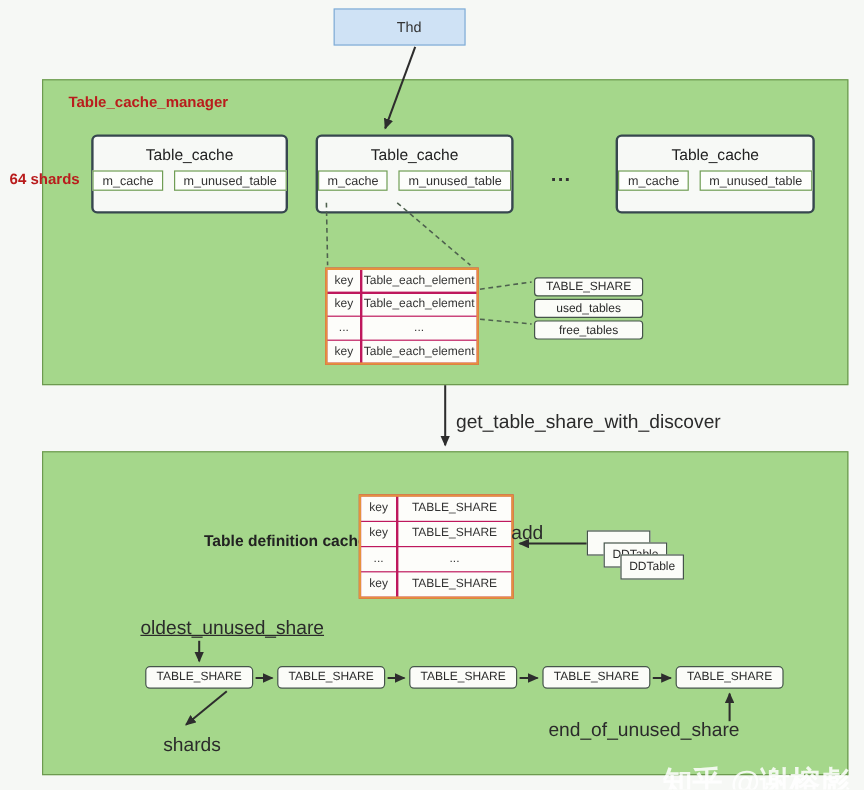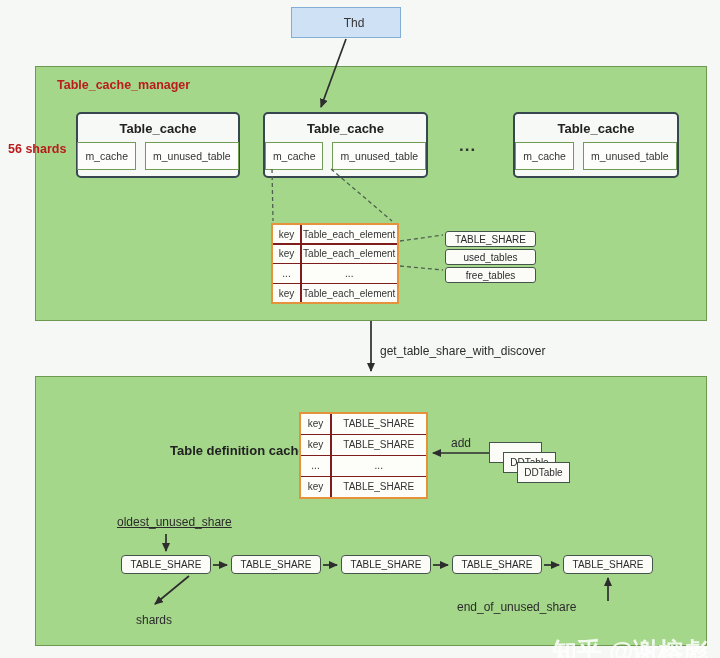--- a/index.html
+++ b/index.html
@@ -13,50 +13,50 @@
   .canvas{position:relative;width:720px;height:658px;}
   .abs{position:absolute;}
 
   .greenbox{
     position:absolute;
     background:#a5d78b;
     border:1.5px solid #6d9a50;
     box-sizing:border-box;
   }
   .section-title{font-size:12.5px;font-weight:bold;color:#b91c1c;}
-  .lbl{font-size:12px;color:#2b2b2b;white-space:nowrap;}
+  .lbl{font-size:16px;color:#2b2b2b;white-space:nowrap;}
 
   .thd-box{
-    position:absolute;left:291px;top:7px;width:110px;height:31px;
+    position:absolute;left:278px;top:7px;width:110px;height:31px;
     background:#cfe2f5;border:1.5px solid #82aed6;box-sizing:border-box;
     display:flex;align-items:center;justify-content:center;
     font-size:12px;color:#333;padding-left:16px;
   }
 
   .tcache{
     position:absolute;top:112px;height:66px;
     background:#f7f9f6;border:2px solid #37474f;border-radius:5px;
     box-sizing:border-box;
     display:flex;flex-direction:column;align-items:center;
     padding-top:7px;
   }
-  .tcache-title{font-size:13px;font-weight:bold;color:#222;}
+  .tcache-title{font-size:13px;font-weight:normal;color:#222;}
   .tcache-row{display:flex;gap:9px;margin-top:6px;}
   .mini{
     background:#fdfefc;border:1.5px solid #6f9d54;box-sizing:border-box;
-    font-size:10.5px;color:#333;height:28px;
+    font-size:10.5px;color:#333;height:17px;
     display:flex;align-items:center;justify-content:center;
     padding:0 7px;white-space:nowrap;
   }
 
   .ellipsis{font-size:17px;font-weight:bold;color:#333;letter-spacing:1px;}
 
   .htable{
     position:absolute;display:grid;
-    background:#7f1d1d;border:2px solid #e6913c;gap:1.5px;
+    background:#be185d;border:2px solid #e6913c;gap:1.5px;
     box-sizing:border-box;
   }
   .ht-top{left:271px;top:223px;width:128px;grid-template-columns:27px 1fr;grid-auto-rows:18.2px;}
   .ht-bot{left:299px;top:412px;width:129px;grid-template-columns:29px 1fr;grid-auto-rows:19.5px;}
   .ht-cell{
     background:#fdfdfa;display:flex;align-items:center;justify-content:center;
     font-size:10px;color:#333;white-space:nowrap;overflow:hidden;
   }
 
   .pill{
@@ -92,21 +92,21 @@
 
 <div class="canvas">
 
   <div class="thd-box">
     <span>Thd</span>
   </div>
   <span class="abs lbl" style="left:344px;top:69px;">thread_id</span>
 
   <div class="greenbox" style="left:35px;top:66px;width:672px;height:255px;"></div>
   <span class="abs section-title" style="left:57px;top:78px;">Table_cache_manager</span>
-  <span class="abs section-title" style="left:8px;top:142px;">56 shards</span>
+  <span class="abs section-title" style="left:8px;top:142px;">64 shards</span>
 
   <div class="tcache" style="left:76px;width:164px;">
     <div class="tcache-title">Table_cache</div>
     <div class="tcache-row">
       <span class="mini">m_cache</span>
       <span class="mini">m_unused_table</span>
     </div>
   </div>
   <div class="tcache" style="left:263px;width:165px;">
     <div class="tcache-title">Table_cache</div>
@@ -150,21 +150,21 @@
     <div class="ht-cell">key</div>
     <div class="ht-cell">TABLE_SHARE</div>
     <div class="ht-cell">key</div>
     <div class="ht-cell">TABLE_SHARE</div>
     <div class="ht-cell">...</div>
     <div class="ht-cell">...</div>
     <div class="ht-cell">key</div>
     <div class="ht-cell">TABLE_SHARE</div>
   </div>
 
-  <span class="abs lbl" style="left:451px;top:436px;">add</span>
+  <span class="abs lbl" style="left:426px;top:436px;">add</span>
   <div class="dd" style="left:489px;top:442px;z-index:1;">
     <span></span>
   </div>
   <div class="dd" style="left:503px;top:452px;z-index:2;">
     <span>DDTable</span>
   </div>
   <div class="dd" style="left:517px;top:462px;z-index:3;">
     <span>DDTable</span>
   </div>
 

